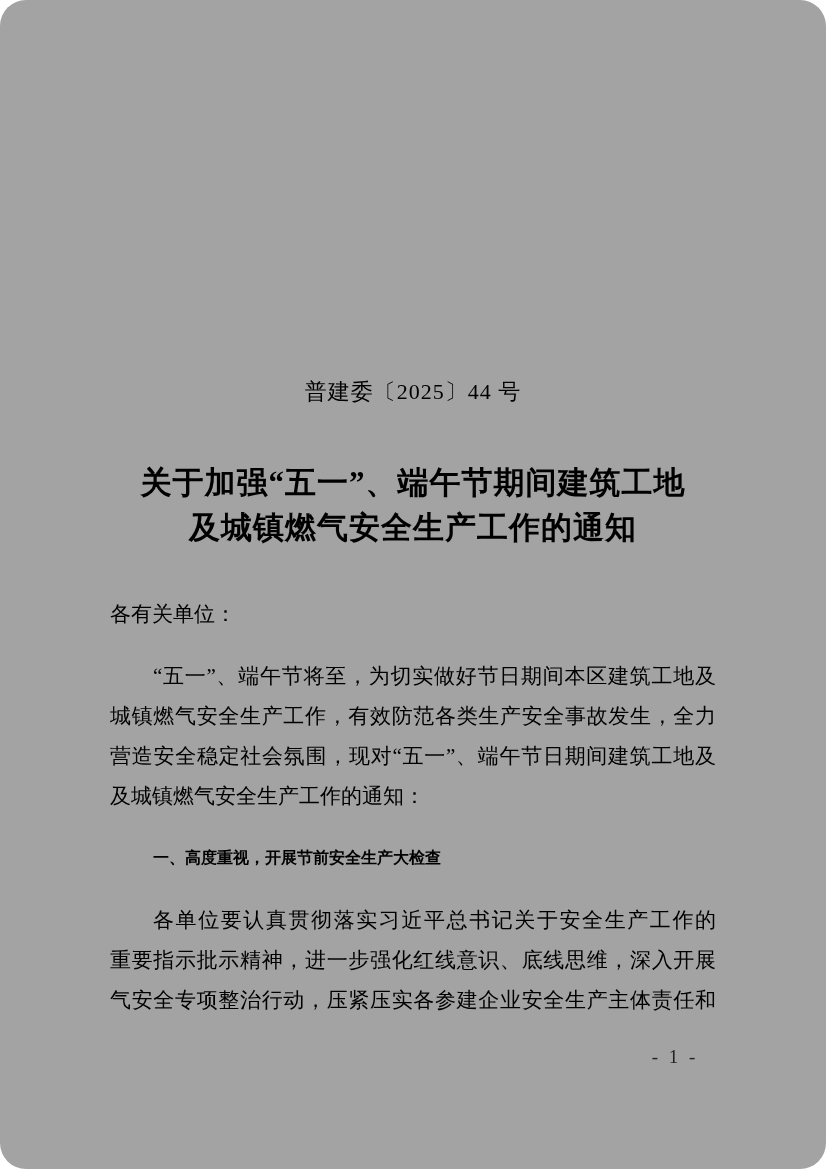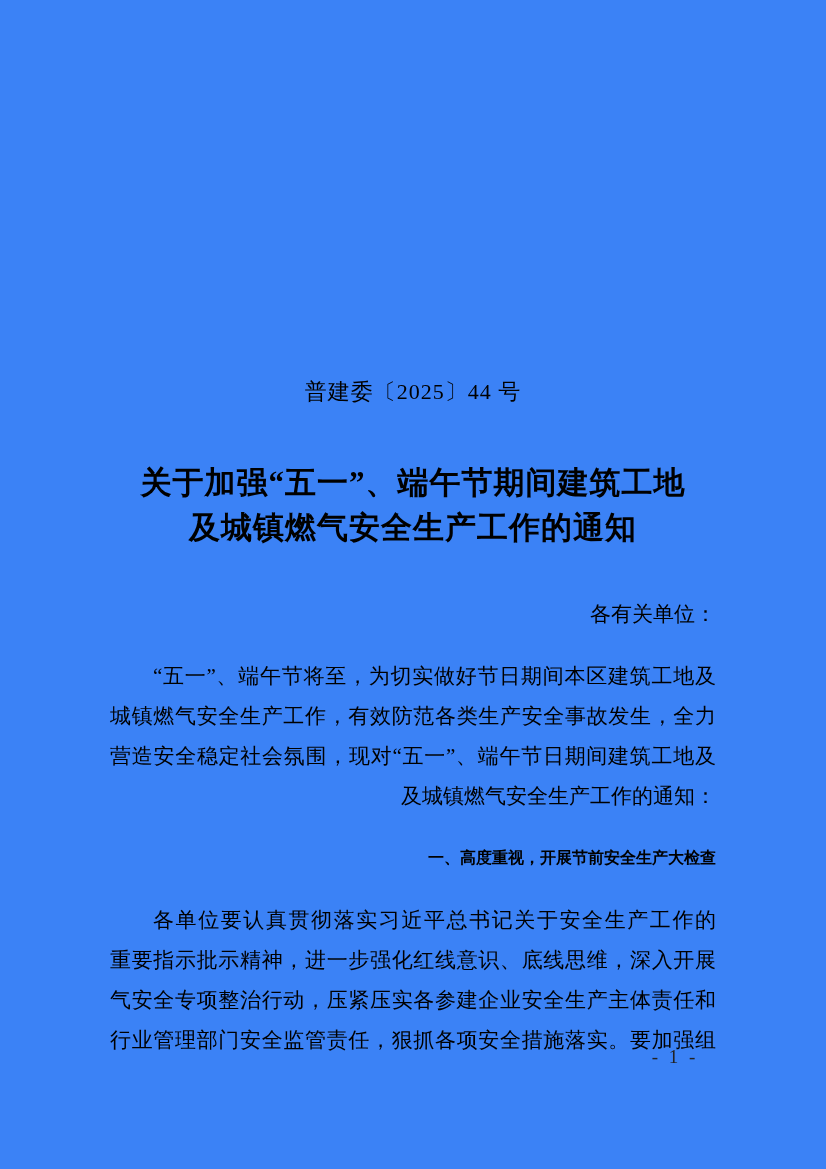--- a/index.html
+++ b/index.html
@@ -10,21 +10,22 @@
     font-family: "Liberation Serif", "DejaVu Serif", serif;
     color: #000000;
     position: relative;
     overflow: hidden;
   }
   .page {
     position: absolute;
     top: 0; left: 0;
     width: 826px;
     height: 1169px;
-    background: #3b82f6;
+    background: #a3a3a3;
+    border-radius: 26px;
   }
   .doc-number {
     position: absolute;
     top: 377px;
     left: 0;
     width: 826px;
     text-align: center;
     font-size: 22px;
     line-height: 30px;
     letter-spacing: 1px;
@@ -44,21 +45,21 @@
     position: absolute;
     top: 594px;
     left: 110px;
     width: 606px;
     font-size: 21px;
   }
   .line {
     display: block;
     height: 40px;
     line-height: 40px;
-    text-align: right;
+    text-align: left;
     white-space: normal;
   }
   .just {
     text-align: justify;
     text-align-last: justify;
     text-justify: inter-character;
   }
   .indent {
     padding-left: 43px;
     margin-top: 22px;
@@ -99,19 +100,18 @@
     <div class="line just indent">“五一”、端午节将至，为切实做好节日期间本区建筑工地及</div>
     <div class="line just">城镇燃气安全生产工作，有效防范各类生产安全事故发生，全力</div>
     <div class="line just">营造安全稳定社会氛围，现对“五一”、端午节日期间建筑工地及</div>
     <div class="line">及城镇燃气安全生产工作的通知：</div>
 
     <div class="line indent section-heading">一、高度重视，开展节前安全生产大检查</div>
 
     <div class="line just indent">各单位要认真贯彻落实习近平总书记关于安全生产工作的</div>
     <div class="line just">重要指示批示精神，进一步强化红线意识、底线思维，深入开展</div>
     <div class="line just">气安全专项整治行动，压紧压实各参建企业安全生产主体责任和</div>
-    <div class="line just">行业管理部门安全监管责任，狠抓各项安全措施落实。要加强组</div>
 
   </div>
 
   <div class="page-footer">- 1 -</div>
 
 </div>
 
 </body></html>

